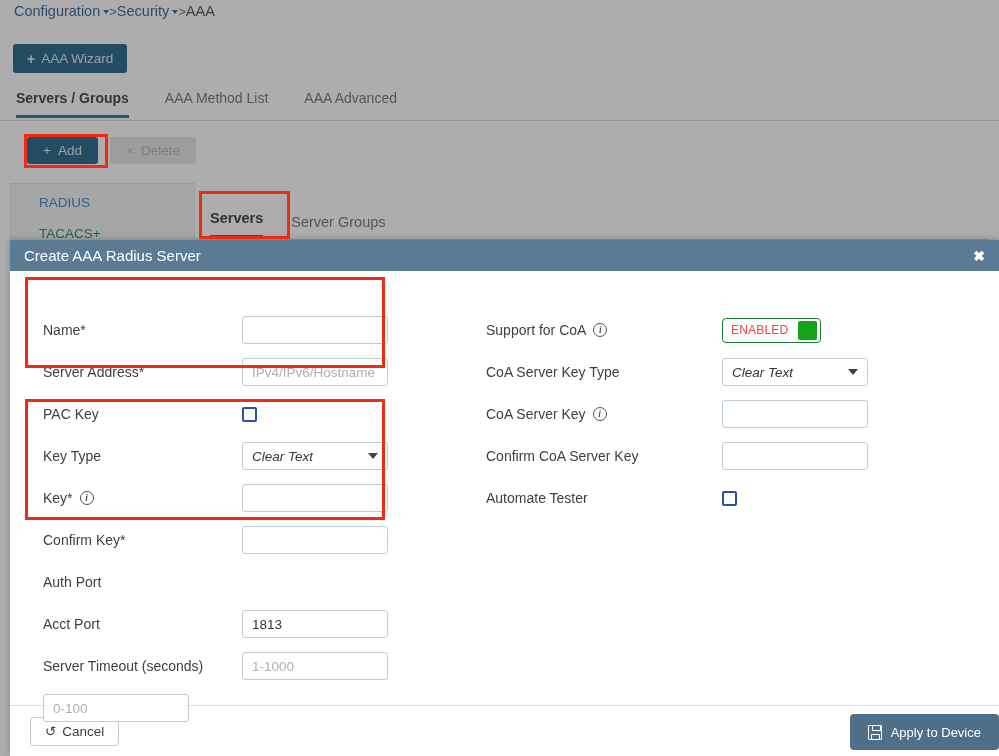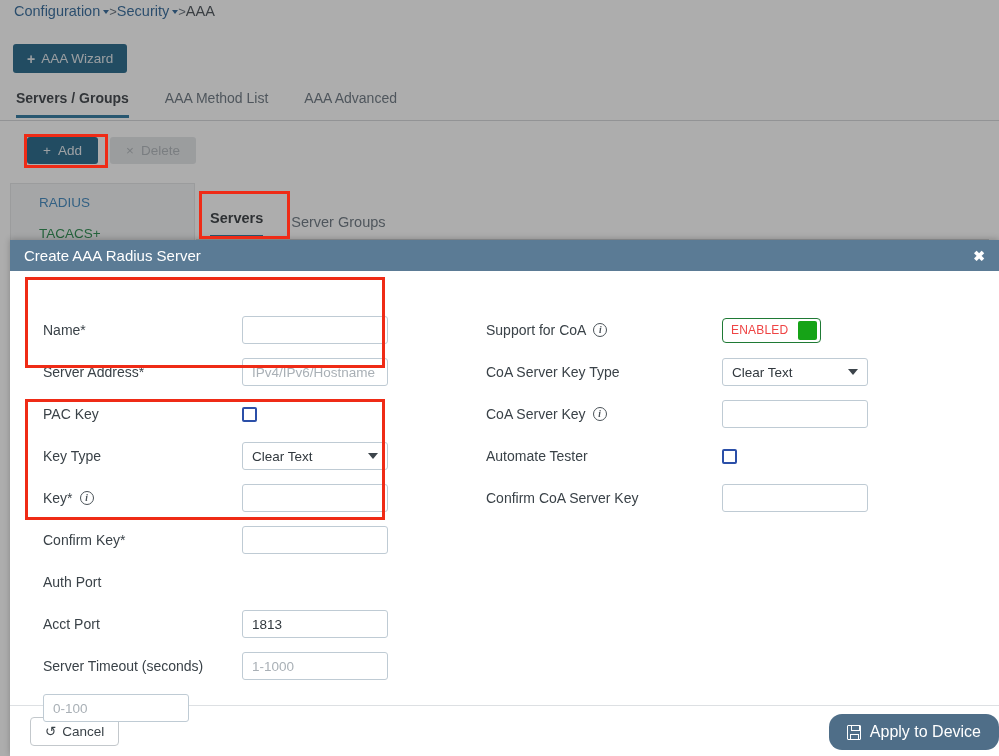--- a/index.html
+++ b/index.html
@@ -159,21 +159,21 @@
     border: 1px solid #bfcbd4; border-radius: 3px;
     background: #fff; font-size: 13.5px; color: #31383e;
     padding: 0 9px; display: flex; align-items: center;
   }
   .finput.ph { color: #a9b0b6; }
 
   .fselect {
     width: 146px; height: 28px;
     border: 1px solid #bfcbd4; border-radius: 3px;
     background: #fff; font-size: 13.5px; color: #31383e;
-    padding: 0 9px; display: flex; align-items: center; justify-content: space-between;
+    padding: 0 9px; display: flex; align-items: center; justify-content: space-between; font-style: italic;
   }
   .caret-dn {
     width: 0; height: 0;
     border-left: 5px solid transparent; border-right: 5px solid transparent;
     border-top: 6px solid #3c444b;
   }
 
   .chk {
     width: 15px; height: 15px;
     border: 2px solid #2b4fa8; border-radius: 2px; background: #fff;
@@ -203,22 +203,22 @@
     padding: 0 0 0 20px;
   }
   .btn-cancel {
     height: 29px; padding: 0 14px;
     border: 1px solid #c3c8cc; border-radius: 4px; background: #fff;
     font-size: 13.5px; color: #3a4248;
     display: flex; align-items: center; gap: 6px;
   }
   .btn-apply {
     height: 36px; padding: 0 18px; margin-right: 0px;
-    background: #4f6e88; color: #ffffff; border-radius: 13px;
-    font-size: 16px;
+    background: #4f6e88; color: #ffffff; border-radius: 4px;
+    font-size: 13px;
     display: flex; align-items: center; gap: 9px;
     position: absolute; right: 0px; bottom: 6px; text-align: center;
   }
   .disk {
     width: 14px; height: 15px; border: 1.4px solid #fff; border-radius: 1px;
     position: relative;
   }
   .disk::before {
     content:""; position:absolute; left:3px; top:-1px; width:7px; height:5px;
     border:1.3px solid #fff; border-top:none;
@@ -403,32 +403,32 @@
             <span>CoA Server Key</span>
             <span class="info-ic">i</span>
           </div>
           <div class="finput">
               <span></span>
             </div>
         </div>
 
         <div class="frow">
           <div class="flabel">
+              <span>Confirm CoA Server Key</span>
+            </div>
+          <div class="finput">
+              <span></span>
+            </div>
+        </div>
+
+        <div class="frow">
+          <div class="flabel">
               <span>Automate Tester</span>
             </div>
           <div class="chk"></div>
-        </div>
-
-        <div class="frow">
-          <div class="flabel">
-              <span>Confirm CoA Server Key</span>
-            </div>
-          <div class="finput">
-              <span></span>
-            </div>
         </div>
       </div>
     </div>
 
     <div class="modal-footer">
       <div class="btn-cancel">
         <span>↺</span>
         <span>Cancel</span>
       </div>
       <div class="btn-apply">

